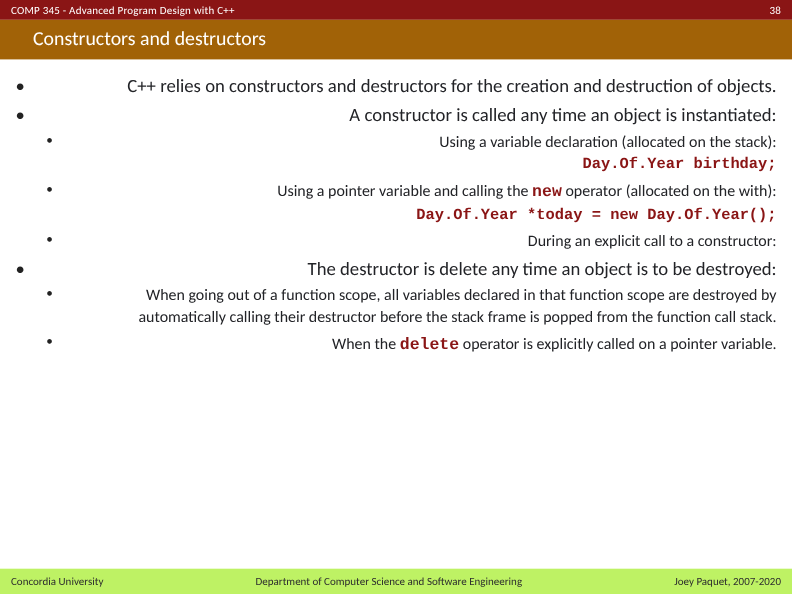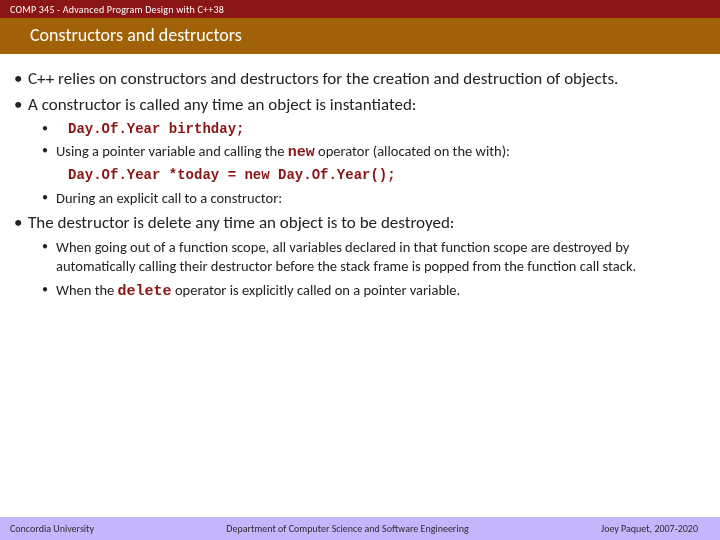--- a/index.html
+++ b/index.html
@@ -11,37 +11,37 @@
     position: relative;
     color: #333;
     overflow: hidden;
   }
   .header {
     background: #8a1515;
     color: #fff;
     font-size: 10px;
     padding: 3px 10px 2px 10px;
     display: flex;
-    justify-content: flex-start;
+    justify-content: space-between;
     letter-spacing: 0.2px;
   }
   .titlebar {
     background: #a16207;
     color: #fff;
     font-size: 18px;
     padding: 6px 20px 8px 30px;
     font-weight: 300;
   }
   .content {
     padding: 14px 14px 0 14px;
     font-size: 17px;
     line-height: 1.28;
     color: #222327;
   }
-  ul.top { list-style: none; }
+  ul.top { list-style: none; text-align: right; }
   ul.top > li { position: relative; padding-left: 14px; margin-bottom: 4px; }
   ul.top > li::before {
     content: "•";
     position: absolute;
     left: 0;
     top: 0;
     color: #222;
   }
   ul.sub { list-style: none; margin-top: 4px; padding-left: 14px; font-size: 14.5px; }
   ul.sub > li { position: relative; padding-left: 14px; margin-bottom: 4px; line-height: 1.35; }
@@ -67,24 +67,24 @@
     font-family: "Courier New", monospace;
     font-weight: bold;
     color: #8a1515;
     font-size: 15px;
   }
   .footer {
     position: absolute;
     bottom: 0;
     left: 0;
     width: 100%;
-    background: #c4b5fd;
+    background: #bef264;
     color: #2e2e2e;
     font-size: 10px;
-    padding: 5px 22px 5px 10px;
+    padding: 5px 10px 5px 10px;
     display: flex;
     justify-content: space-between;
   }
 </style>
 </head>
 <body>
 
 <div class="header">
   <span>COMP 345 - Advanced Program Design with C++</span>
   <span>38</span>
@@ -94,20 +94,21 @@
 
 <div class="content">
   <ul class="top">
     <li>
       <span>C++ relies on constructors and destructors for the creation and destruction of objects.</span>
     </li>
     <li>
       <span>A constructor is called any time an object is instantiated:</span>
       <ul class="sub">
         <li>
+          <span>Using a variable declaration (allocated on the stack):</span>
           <span class="code">Day.Of.Year birthday;</span>
         </li>
         <li>
           <span>Using a pointer variable and calling the </span><span class="kw">new</span><span>  operator (allocated on the with):</span>
           <span class="code">Day.Of.Year *today = new Day.Of.Year();</span>
         </li>
         <li>
           <span>During an explicit call to a constructor:</span>
         </li>
       </ul>

